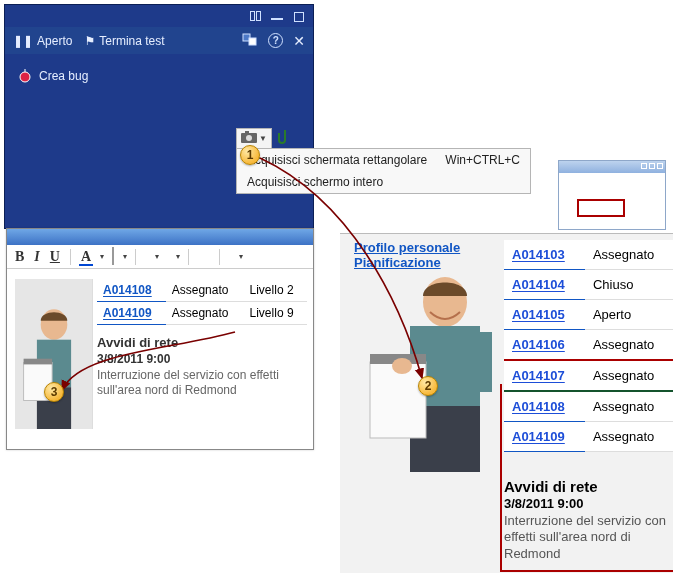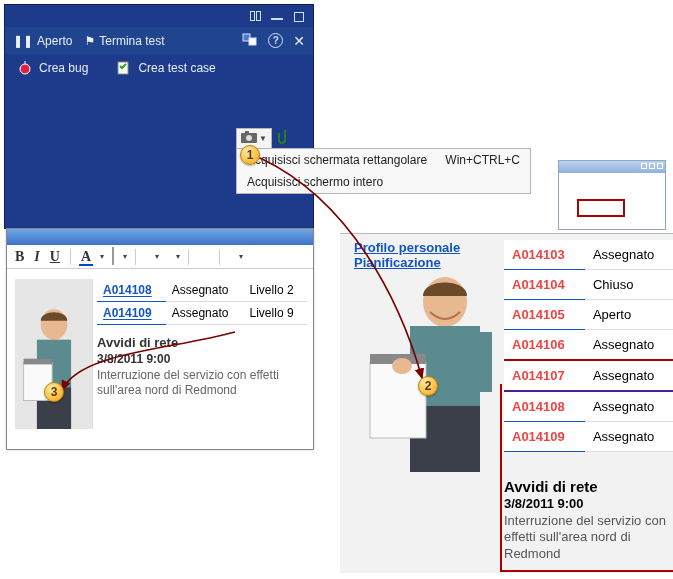--- a/index.html
+++ b/index.html
@@ -21,21 +21,21 @@
     background: #21448e;
   }
   .tw-btn { display: flex; align-items: center; gap: 4px; color: #e6eeff; cursor: pointer; }
   .pause-icon { color:#e6eeff; }
   .flag-icon { color:#e6eeff; }
   .tw-task {
     padding: 10px 12px 14px 12px; color:#e6eeff;
   }
   .tw-task .num { display:inline-block; width:14px; }
   .tw-actions {
-    display:flex; gap:28px; padding: 6px 12px 12px 12px;
+    display:flex; gap:44px; padding: 6px 12px 12px 12px; margin-top: 8px;
   }
   .tw-action { display:flex; align-items:center; gap:6px; cursor:pointer; color:#e6eeff;}
   .bug-icon, .case-icon { display:inline-block; width:16px; height:16px; }
   .question-icon { color:#cfe0ff; font-weight:bold; border:1px solid #cfe0ff; border-radius:50%; width:15px; height:15px; text-align:center; font-size:10px; line-height:13px;}
   .x-icon { color:#e6eeff; font-size:14px; }
   .layout-icon { display:flex; gap:1px;}
   .layout-icon span{ width:5px; height:10px; border:1px solid #cfe0ff;}
   .dash-icon { width:12px; height:2px; background:#cfe0ff; margin-top:6px;}
   .sq-icon { width:10px; height:10px; border:1px solid #cfe0ff; margin-top:2px;}
   .right-tools { margin-left:auto; display:flex; align-items:center; gap:10px;}
@@ -111,22 +111,22 @@
   .rightpage {
     position:absolute; left:340px; top:233px; width:340px; height:340px;
     background:#f2f2f2; border-top:1px solid #bbb;
   }
   .rightpage .links { position:absolute; left:14px; top:6px; font-size:13px;}
   .rightpage .links a{ color:#1156c4; text-decoration:underline; font-weight:700;}
   .rightpage .bigtable{ position:absolute; right:4px; top:6px; width:172px; background:#fff;}
   .rightpage .bigtable table{ width:100%; border-collapse:collapse; font-size:13px;}
   .rightpage .bigtable td{ padding:7px 8px; border-bottom:1px solid #ddd;}
   .rightpage .bigtable td:first-child{ border-bottom:1px solid #1156c4;}
-  .rightpage .bigtable a{ color:#ef4444; font-weight:700; text-underline-offset:2px;}
-  .rightpage .bigtable tr.redrow td{ border-top:2px solid #a00; border-bottom:2px solid #4c1d95;}
+  .rightpage .bigtable a{ color:#1d4ed8; font-weight:700; text-decoration:underline; text-underline-offset:2px;}
+  .rightpage .bigtable tr.redrow td{ border-top:2px solid #a00; border-bottom:2px solid #14532d;}
   .rightpage .person-big{ position:absolute; left:10px; top:28px; width:170px; height:210px; display:flex; align-items:flex-end; justify-content:center;}
   .rightpage .news{ position:absolute; left:164px; top:244px; right:6px; font-size:13px;}
   .rightpage .news h4{ font-size:15px; font-weight:800; margin-bottom:1px;}
   .rightpage .news .date{ font-weight:700; margin-bottom:2px;}
   .rightpage .news .desc{ color:#555; line-height:1.25;}
   .vline-red{ position:absolute; left:160px; top:150px; width:2px; height:186px; background:#a00;}
   .hline-red{ position:absolute; left:160px; top:336px; width:176px; height:2px; background:#a00;}
   .badge-2 { position:absolute; left:418px; top:376px; }
 
   
@@ -184,29 +184,20 @@
   </div>
   <div class="tw-actions">
     <div class="tw-action">
       <span class="bug-icon">
         <svg viewBox="0 0 16 16" width="16" height="16">
             <circle cx="8" cy="9" r="5" fill="#d24" stroke="#fff" stroke-width="1"></circle>
             <line x1="8" y1="1" x2="8" y2="4" stroke="#fff"></line>
           </svg>
       </span>
       <span>Crea bug</span>
-    </div>
-    <div class="tw-action">
-      <span class="case-icon">
-        <svg viewBox="0 0 16 16" width="16" height="16">
-            <rect x="2" y="2" width="10" height="12" fill="#fff" stroke="#888"></rect>
-            <path d="M4 6l2 2 4-4" stroke="#2a2" stroke-width="2" fill="none"></path>
-          </svg>
-      </span>
-      <span>Crea test case</span>
     </div>
   </div>
 </div>
 
 <div class="capture-host">
   <div style="display:flex; align-items:center;">
     <div class="capture-button">
       <span>
         <svg width="16" height="12" viewBox="0 0 16 12">
             <rect x="0" y="2" width="16" height="10" rx="1" fill="#666"></rect>

